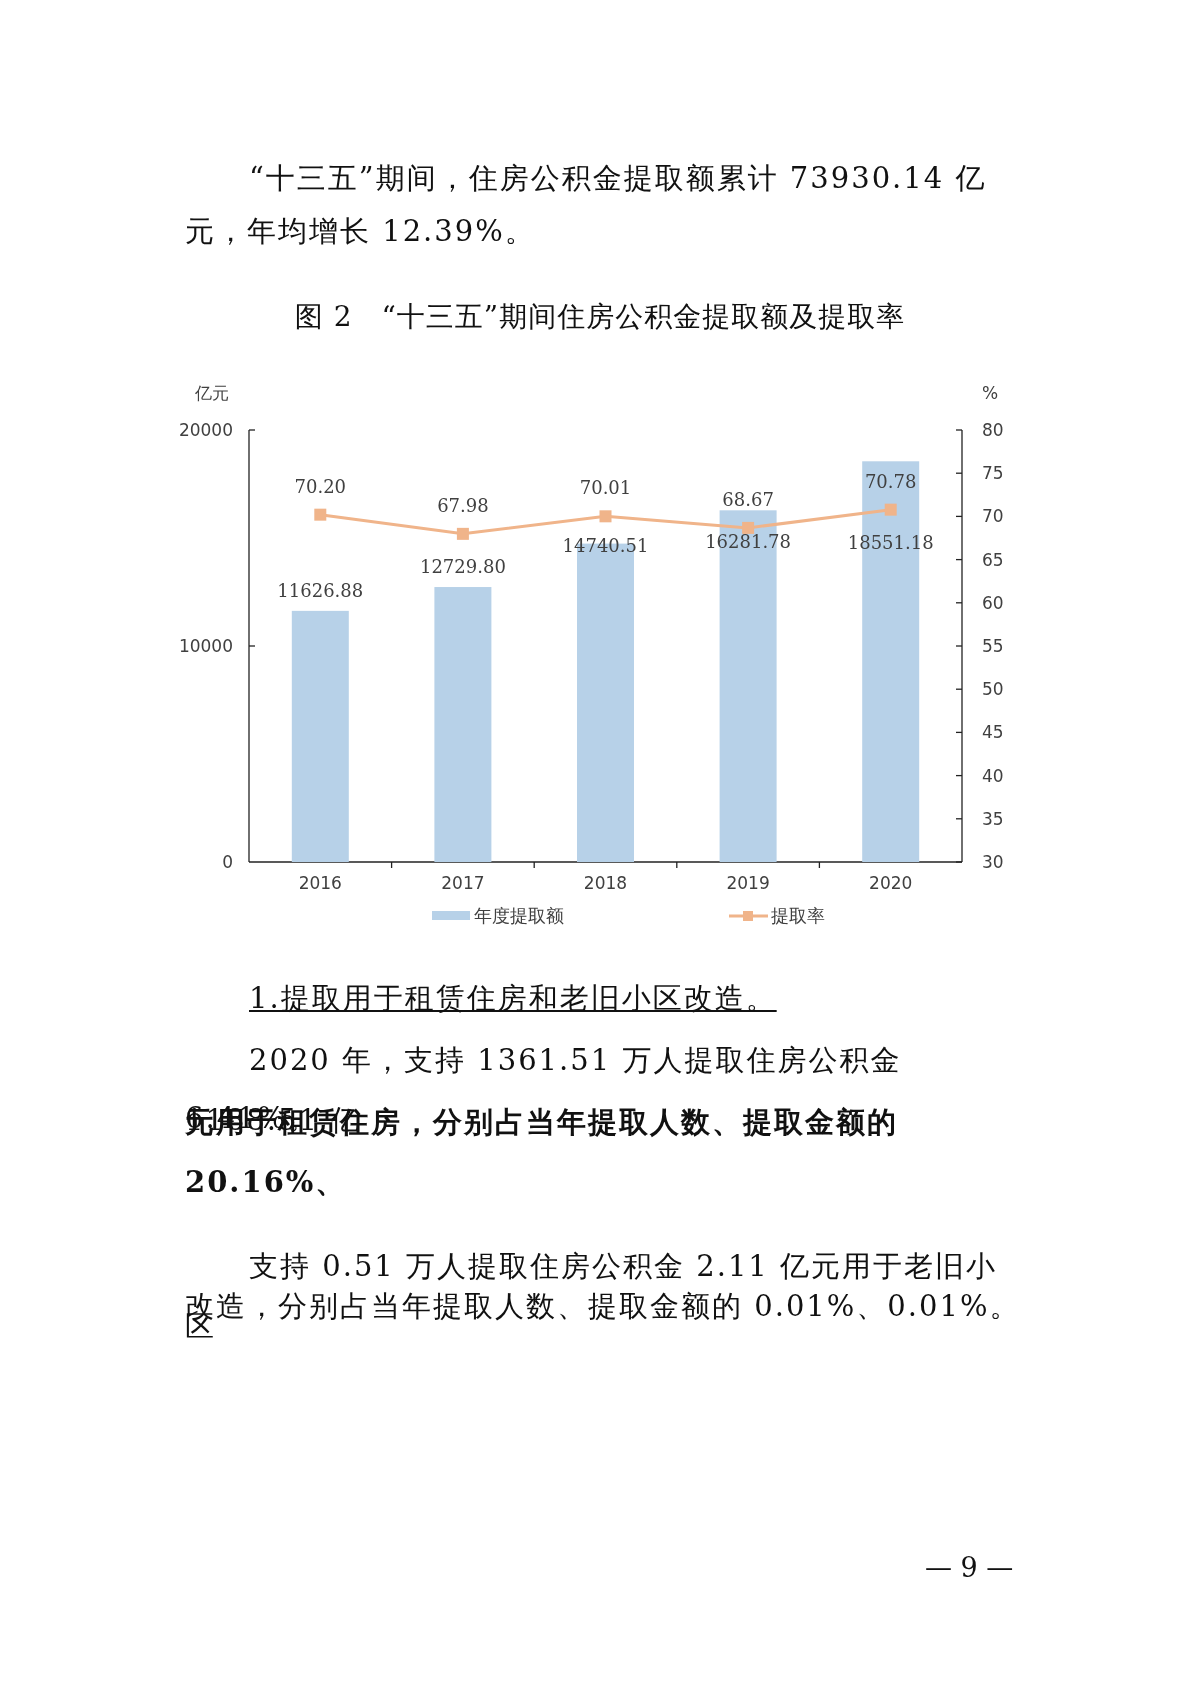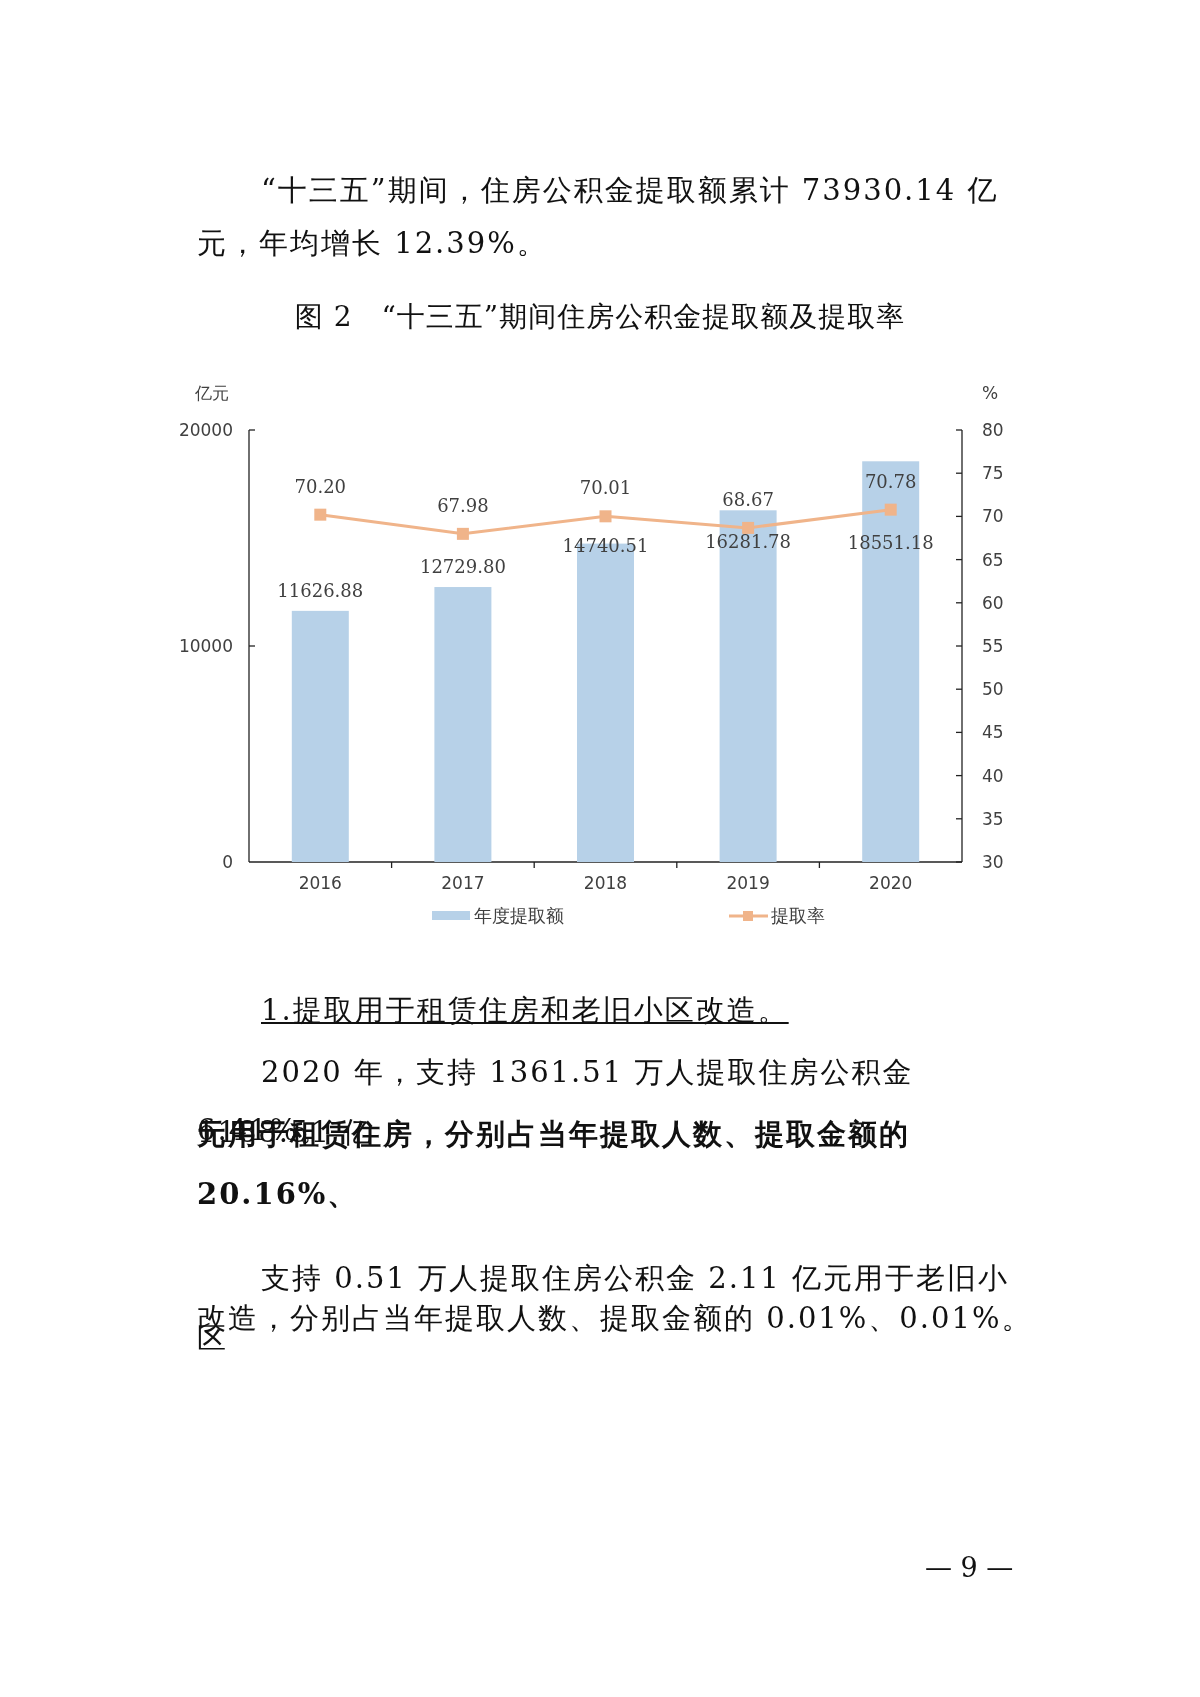--- a/index.html
+++ b/index.html
@@ -1,17 +1,17 @@
 <!DOCTYPE html>
 <html><head>
 <meta charset="utf-8">
 <style>
   html,body{margin:0;padding:0;background:#fff;}
   body{width:1200px;height:1697px;position:relative;overflow:hidden;font-family:"DejaVu Serif","Liberation Serif",serif;color:#111;}
-  .para{position:absolute;left:185px;width:840px;font-size:29px;line-height:60px;letter-spacing:2px;margin:12px;}
+  .para{position:absolute;left:185px;width:840px;font-size:29px;line-height:60px;letter-spacing:2px;margin:0;}
   .indent{text-indent:64px;}
   #fig-title{position:absolute;left:0;width:1200px;top:298px;text-align:center;font-size:28px;letter-spacing:1px;}
   #chart{position:absolute;left:0;top:0;}
   .axis-text{font-family:"DejaVu Sans","Liberation Sans",sans-serif;font-size:17px;fill:#404040;}
   .data-label{font-family:"DejaVu Serif","Liberation Serif",serif;font-size:18px;fill:#404040;}
   #page-num{position:absolute;left:925px;top:1552px;font-size:27px;}
 </style>
 </head>
 <body>
 

